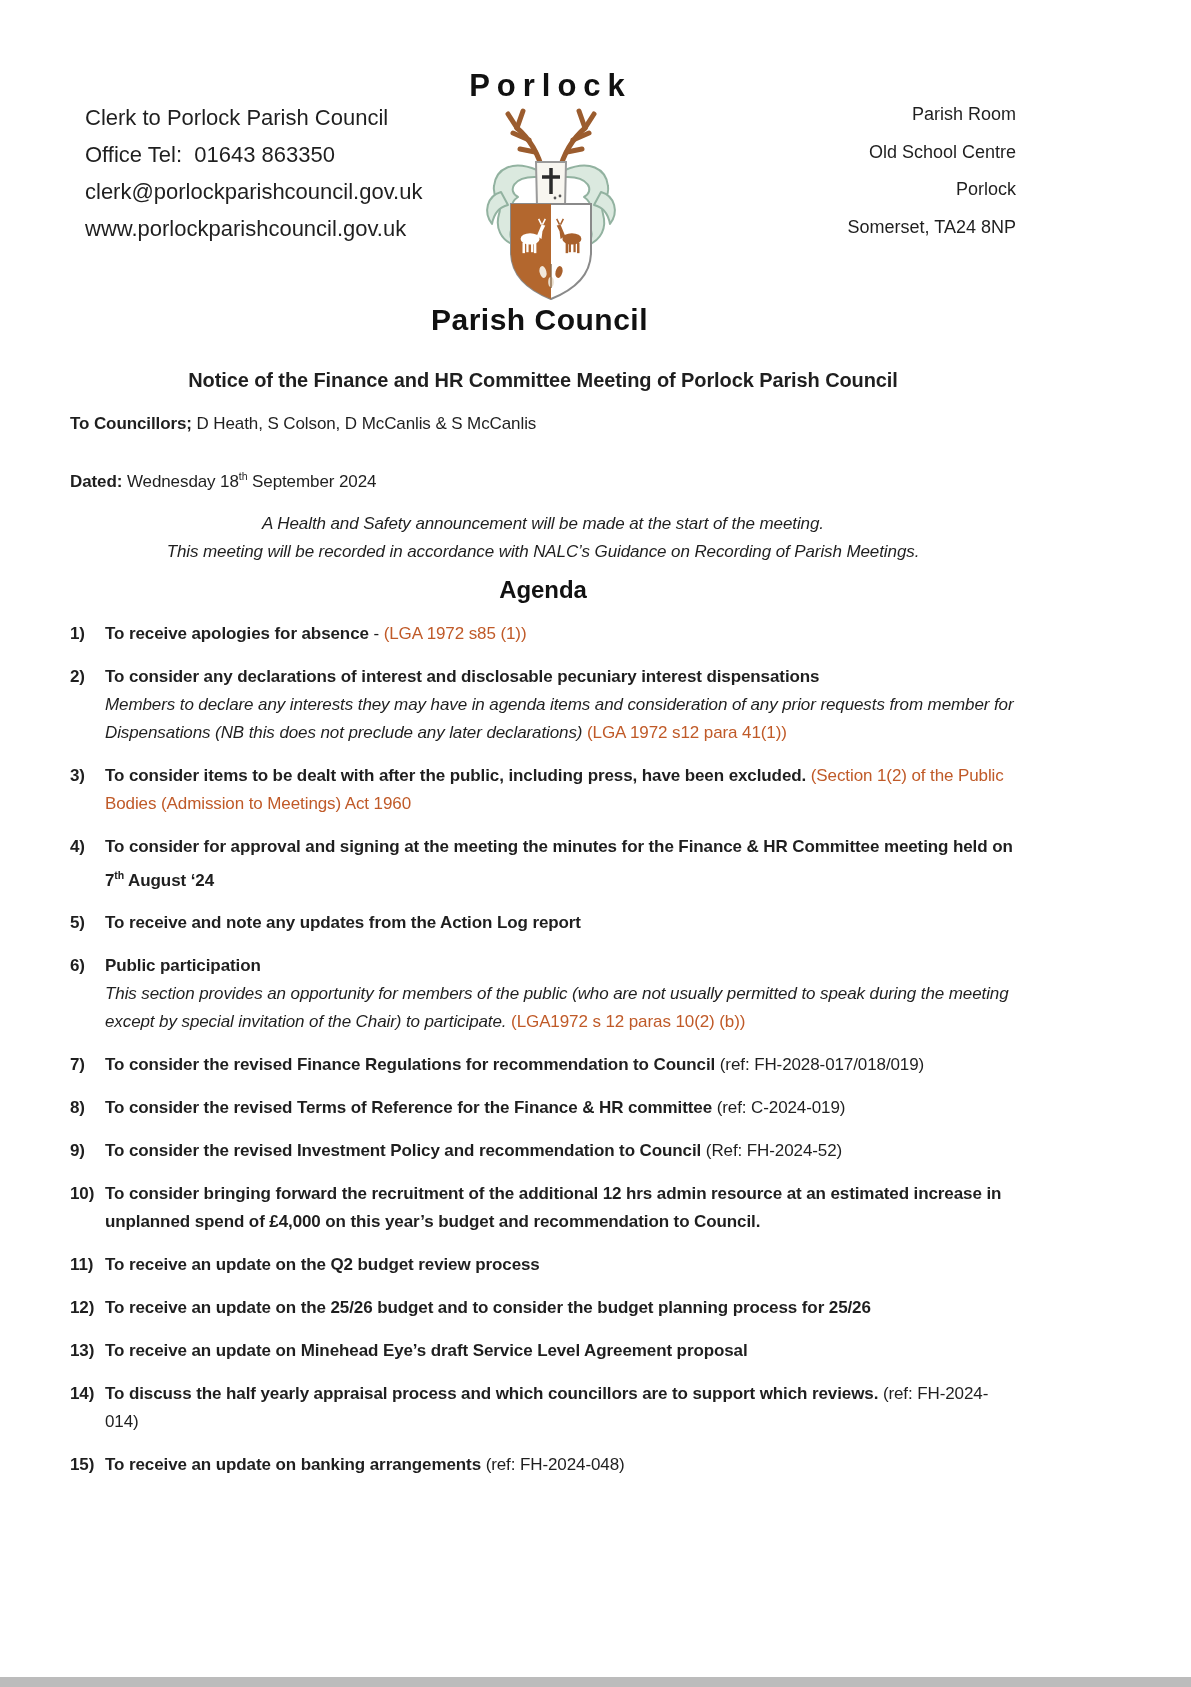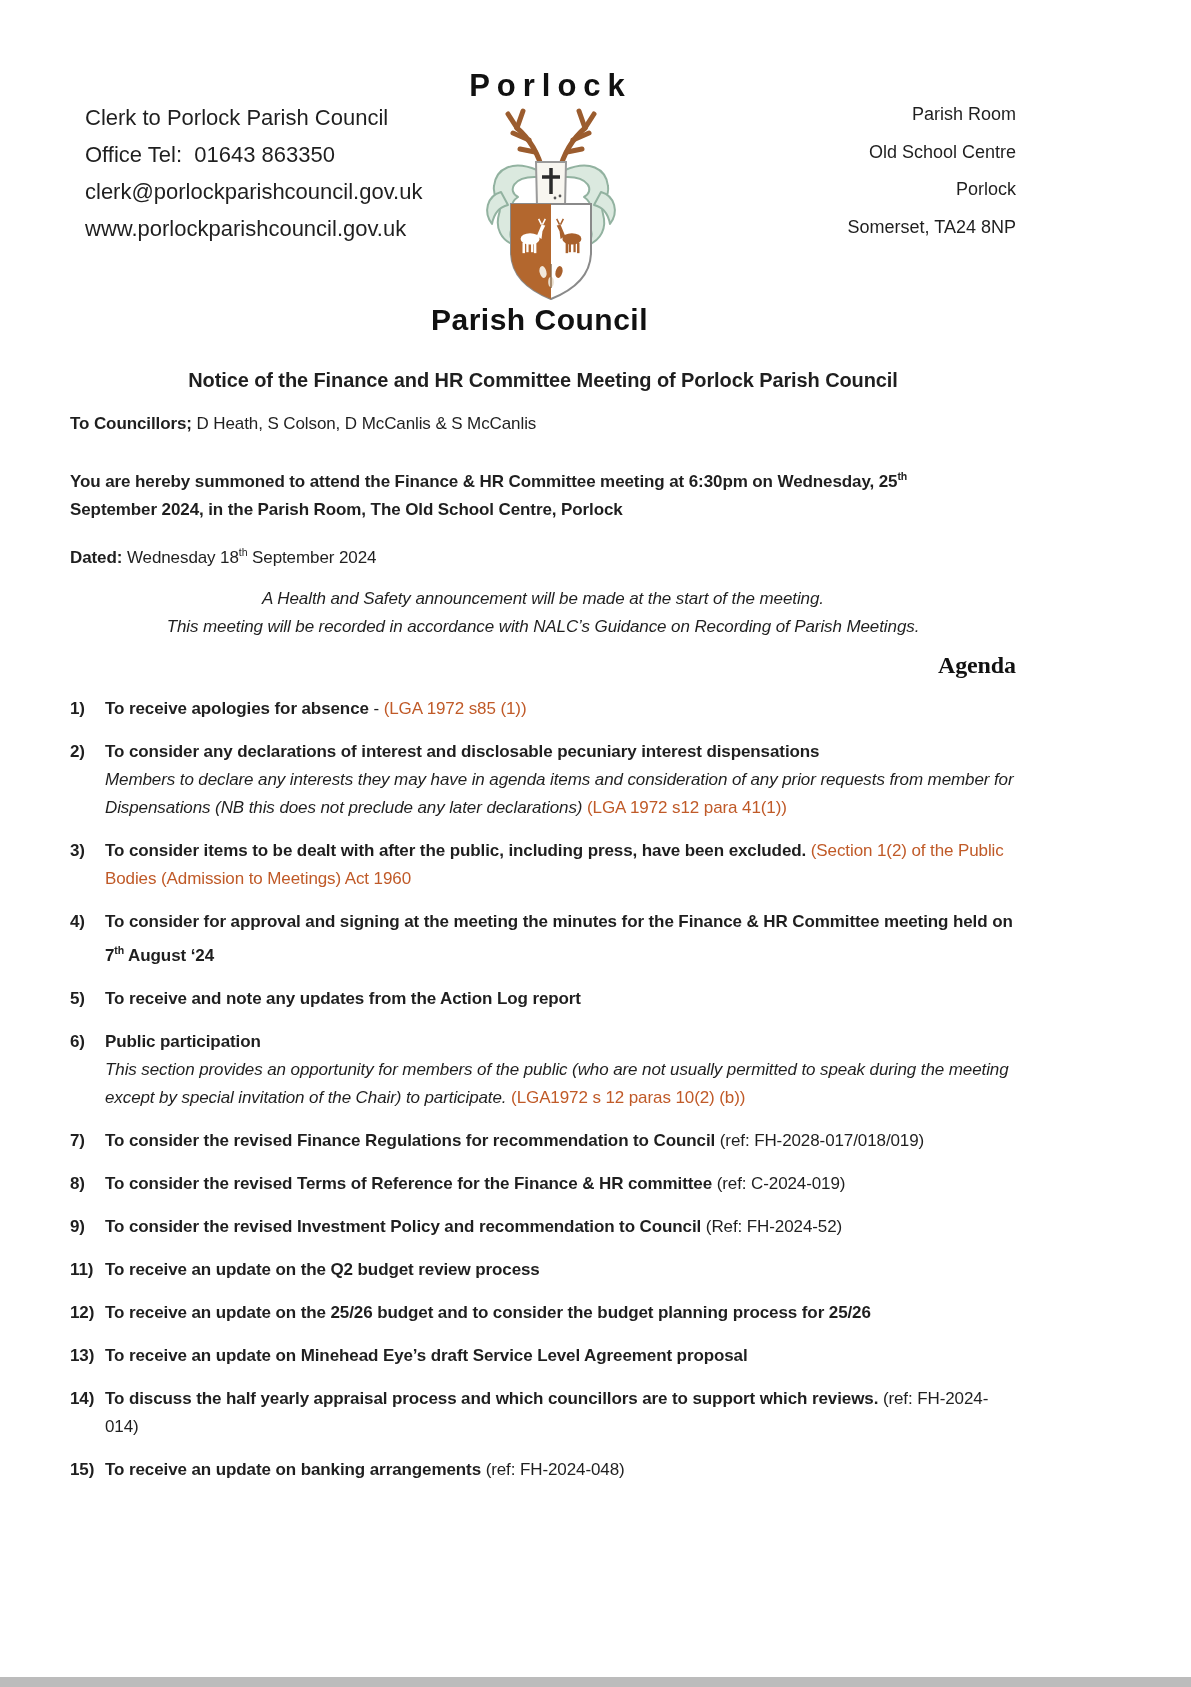--- a/index.html
+++ b/index.html
@@ -20,21 +20,21 @@
          font-size:30px;font-weight:700;letter-spacing:.5px;color:#111;}
   
   .doc{position:absolute;left:70px;top:366px;width:946px;font-size:17px;line-height:28px;letter-spacing:-0.1px;}
   .notice-title{font-size:20px;font-weight:700;text-align:center;margin:0 0 16px;}
   .p{margin:0;}
   .p-tc{margin-bottom:24px;}
   .p-summons{margin-bottom:14px;}
   .p-dated{margin-bottom:14px;}
   .announce{text-align:center;font-style:italic;margin:0;}
   .announce-wrap{margin-bottom:8px;}
-  .agenda-h{text-align:right;font-size:24px;font-weight:700;margin:10px 0 16px;color:#111;font-family:Liberation Serif, serif;}
+  .agenda-h{text-align:center;font-size:24px;font-weight:700;margin:10px 0 16px;color:#111;}
   .agenda-item{display:flex;margin:0 0 15px;}
   .agenda-item .num{flex:none;width:35px;font-weight:700;}
   .agenda-item .item-body{flex:1;min-width:0;}
   
   .seg.reg{font-weight:400;}
   .seg.bold{font-weight:700;}
   .seg.italic{font-style:italic;}
   .seg.ref{color:var(--ref);margin-top:44px;}
   .seg.sup{font-size:62%;vertical-align:super;}
   .seg.bsup{font-weight:700;font-size:62%;vertical-align:super;}
@@ -123,21 +123,20 @@
   </svg>
 </div>
 
 <div class="brand">Parish Council</div>
 
 <div class="doc">
   <h1 class="notice-title">Notice of the Finance and HR Committee Meeting of Porlock Parish Council</h1>
 
   <p class="p p-tc"><span class="seg bold">To Councillors;</span><span class="seg reg"> D Heath, S Colson, D McCanlis &amp; S McCanlis</span></p>
 
-  <p class="p p-summons"><span class="seg bold">You are hereby summoned to attend the Finance &amp; HR Committee meeting at 6:30pm on Wednesday, 25</span><span class="seg bsup">th</span><br><span class="seg bold">September 2024, in the Parish Room, The Old School Centre, Porlock</span></p>
 
   <p class="p p-dated"><span class="seg bold">Dated:</span><span class="seg reg"> Wednesday 18</span><span class="seg sup">th</span><span class="seg reg"> September 2024</span></p>
 
   <div class="announce-wrap">
     <p class="announce">A Health and Safety announcement will be made at the start of the meeting.</p>
     <p class="announce">This meeting will be recorded in accordance with NALC’s Guidance on Recording of Parish Meetings.</p>
   </div>
 
   <h2 class="agenda-h">Agenda</h2>
 
@@ -172,20 +171,24 @@
       </div>
       <div class="agenda-item">
         <div class="num">8)</div>
         <div class="item-body"><span class="seg bold">To consider the revised Terms of Reference for the Finance &amp; HR committee </span><span class="seg reg">(ref: C-2024-019)</span></div>
       </div>
       <div class="agenda-item">
         <div class="num">9)</div>
         <div class="item-body"><span class="seg bold">To consider the revised Investment Policy and recommendation to Council </span><span class="seg reg">(Ref: FH-2024-52)</span></div>
       </div>
       <div class="agenda-item">
+        <div class="num">10)</div>
+        <div class="item-body"><span class="seg bold">To consider bringing forward the recruitment of the additional 12 hrs admin resource at an estimated increase in unplanned spend of £4,000 on this year’s budget and recommendation to Council.</span></div>
+      </div>
+      <div class="agenda-item">
         <div class="num">11)</div>
         <div class="item-body"><span class="seg bold">To receive an update on the Q2 budget review process</span></div>
       </div>
       <div class="agenda-item">
         <div class="num">12)</div>
         <div class="item-body"><span class="seg bold">To receive an update on the 25/26 budget and to consider the budget planning process for 25/26</span></div>
       </div>
       <div class="agenda-item">
         <div class="num">13)</div>
         <div class="item-body"><span class="seg bold">To receive an update on Minehead Eye’s draft Service Level Agreement proposal</span></div>

